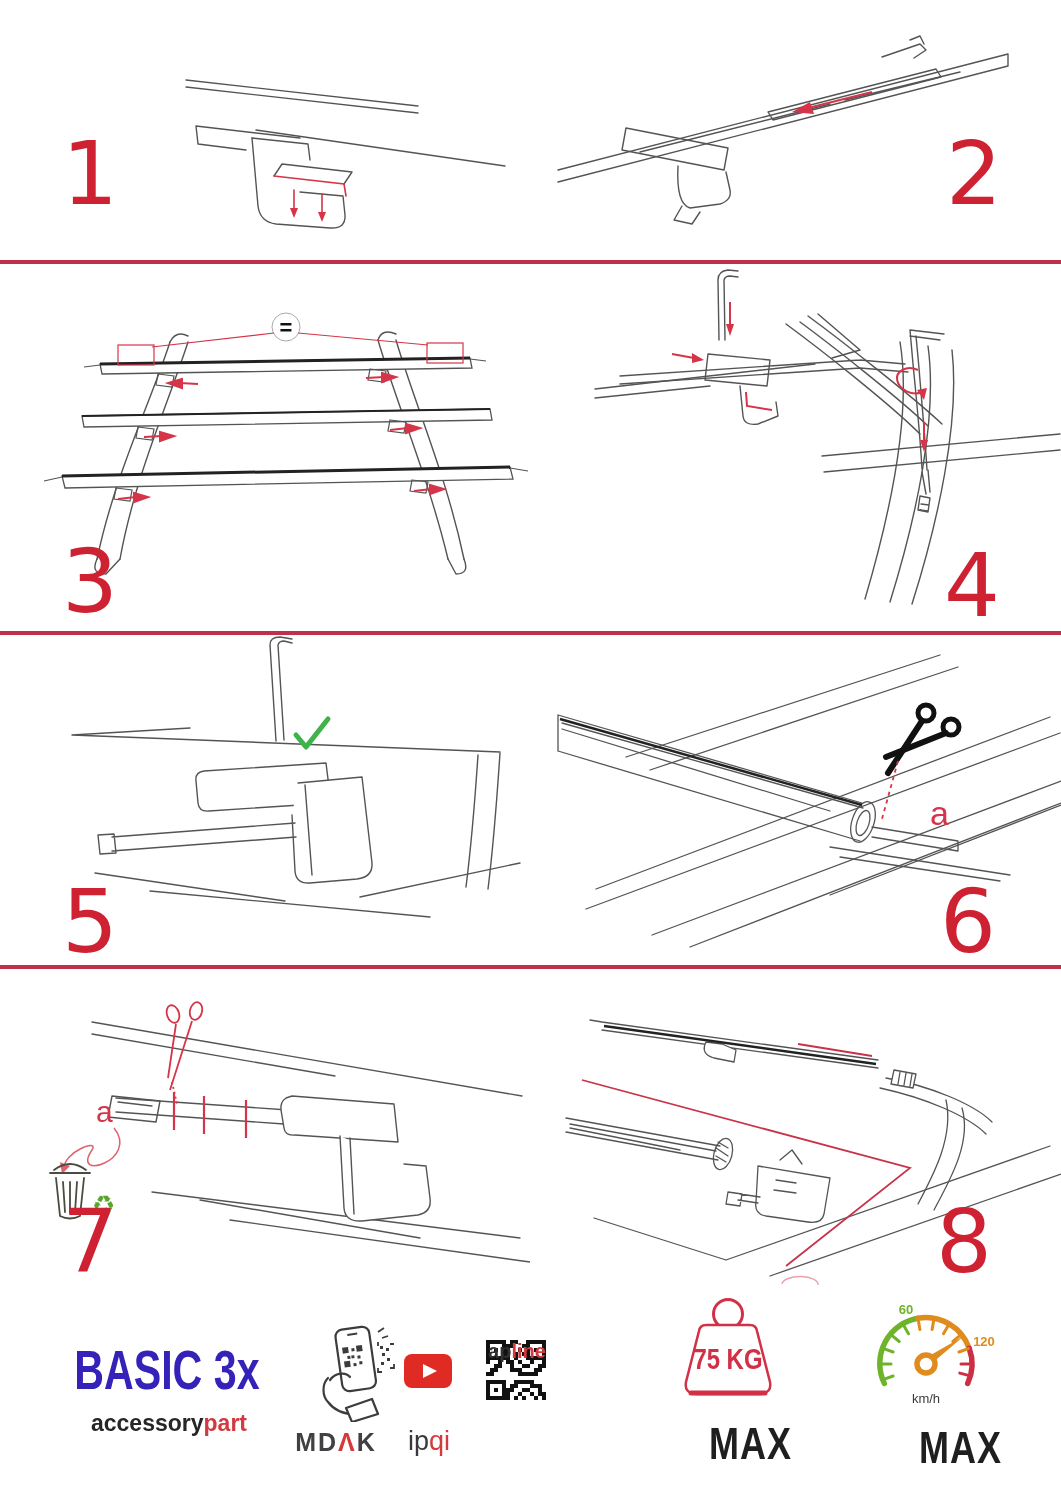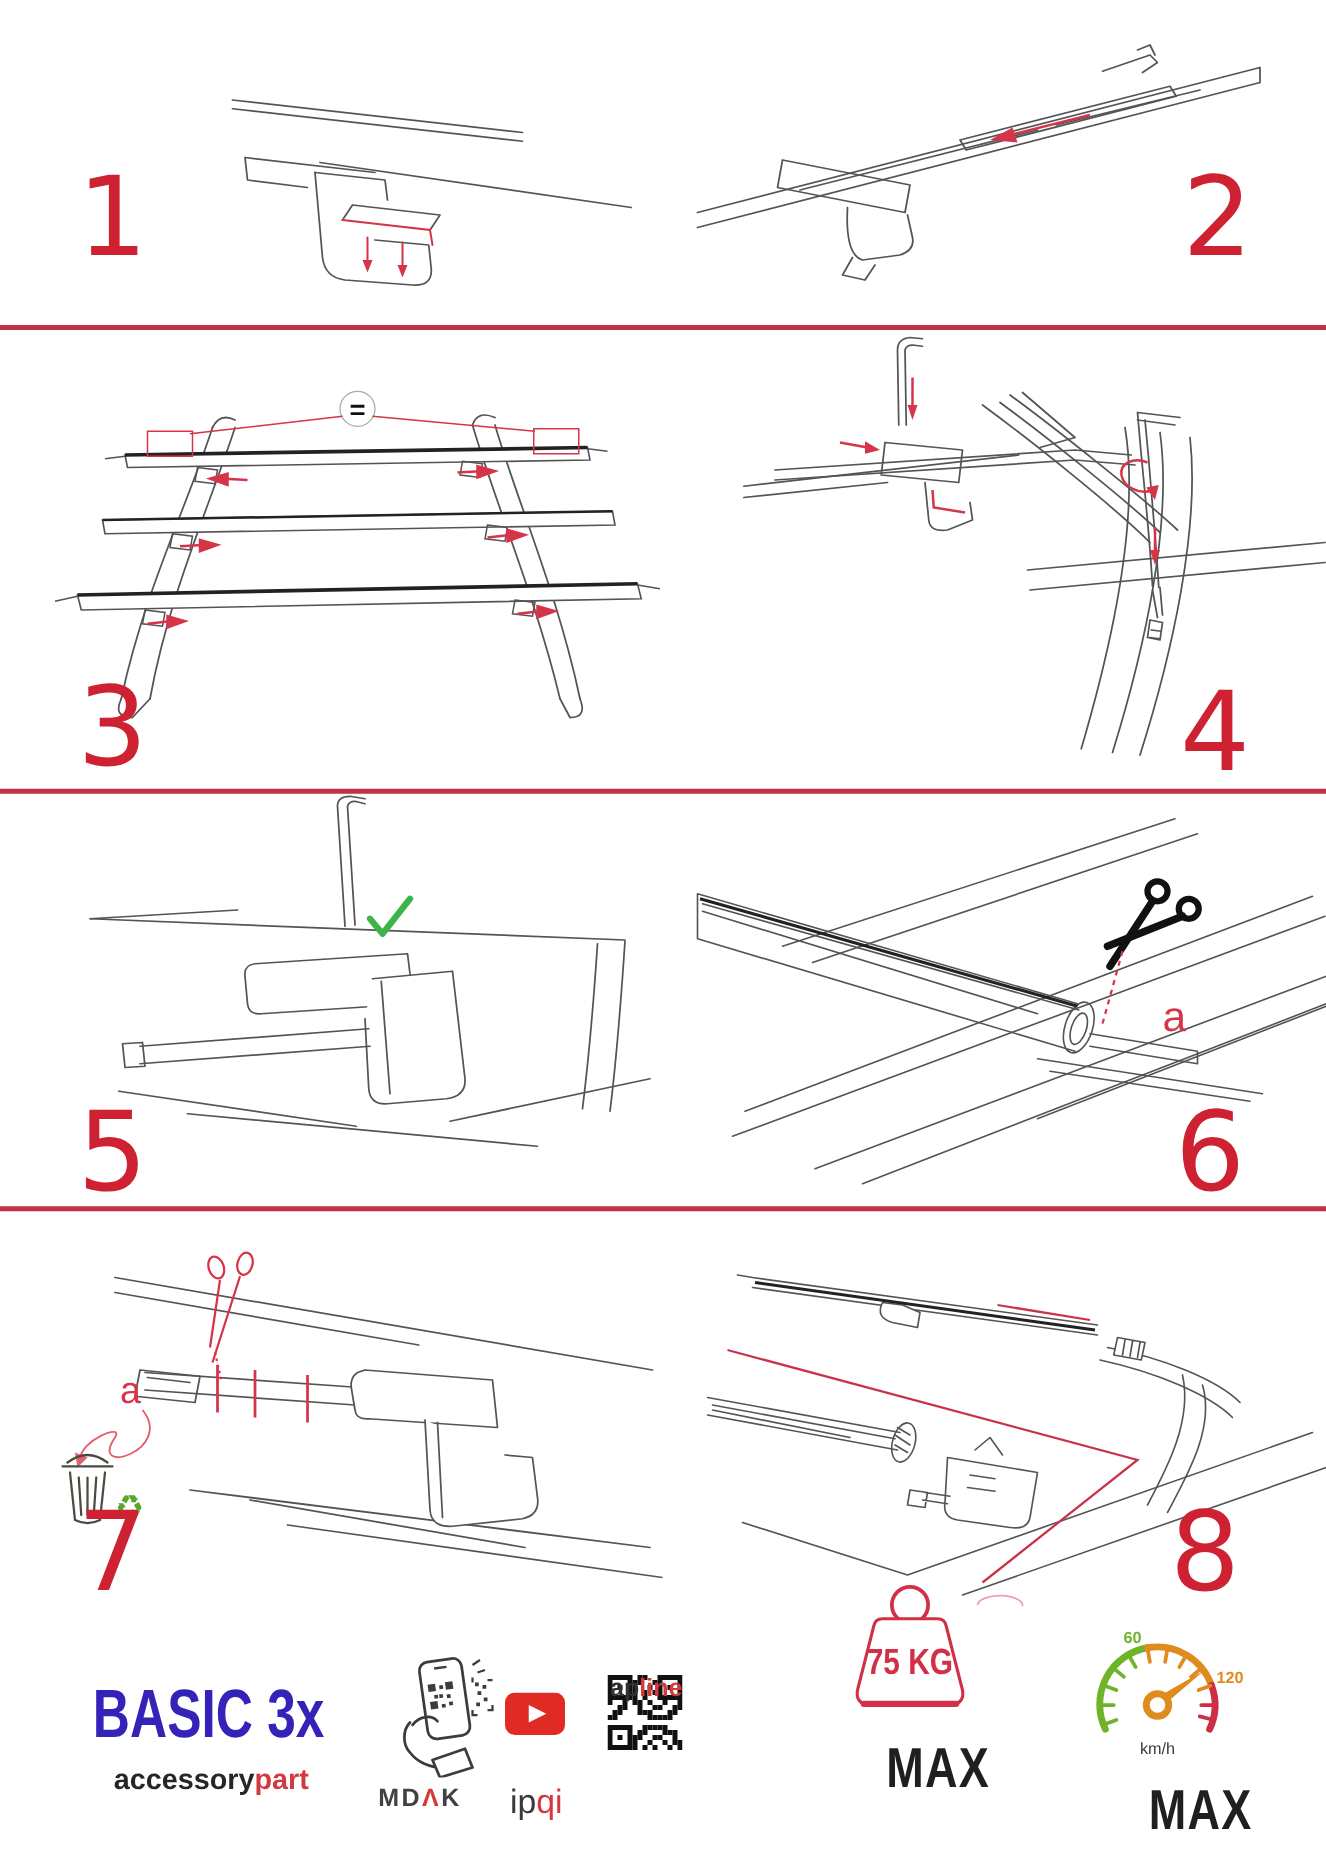--- a/index.html
+++ b/index.html
@@ -11,31 +11,31 @@
   .stepnum{position:absolute;color:#ce2132;font-family:"DejaVu Sans",sans-serif;
            font-size:88px;line-height:1;font-weight:400;}
   svg text{font-family:"Liberation Sans",sans-serif;}
   
   .brand{position:absolute;left:64px;top:1340px;width:210px;text-align:center;}
   .brand-title{color:#3522b8;font-weight:bold;font-size:42px;letter-spacing:0px;
                transform:scaleY(1.3) scaleX(0.98);transform-origin:left top;white-space:nowrap;}
   .brand-sub{margin-top:22px;font-size:23px;font-weight:bold;letter-spacing:0px;white-space:nowrap;}
   .brand-sub .b1{color:#262626;} .brand-sub .b2{color:#d03a40;}
   .logo-label{position:absolute;text-align:center;font-weight:bold;white-space:nowrap;}
-  .mdak{left:292px;top:1428px;width:88px;font-size:20px;letter-spacing:2px;color:#414144;}
+  .mdak{left:292px;top:1428px;width:88px;font-size:25px;letter-spacing:2px;color:#414144;}
   .mdak .lam{color:#d5393c;}
   .ipqi{left:400px;top:1426px;width:58px;font-size:27px;font-weight:normal;color:#3a3a3c;}
   .ipqi .red{color:#d5393c;}
   .apline{left:474px;top:1340px;width:86px;font-size:20px;color:#303032;}
   .apline .red{color:#d5393c;}
   .icon{position:absolute;}
   .badge{position:absolute;display:flex;flex-direction:column;align-items:flex-end;}
   .badge-max{font-size:36px;font-weight:bold;color:#1f1f1f;letter-spacing:1px;
              transform:scaleY(1.25);transform-origin:center top;margin-top:6px;}
-  .wbadge{left:660px;top:1264px;width:132px;}
+  .wbadge{left:660px;top:1294px;width:132px;}
   .sbadge{left:858px;top:1298px;width:144px;}
 </style>
 </head>
 <body>
 
 <figure class="panel" style="left:0;top:0">
   <svg width="530" height="260" viewBox="0 0 530 260">
     <g fill="none" stroke="#545454" stroke-width="1.4" stroke-linecap="round" stroke-linejoin="round">
       <path d="M186,80 L418,106 M186,87 L418,113"></path>
       <path d="M256,130 L505,166"></path>

